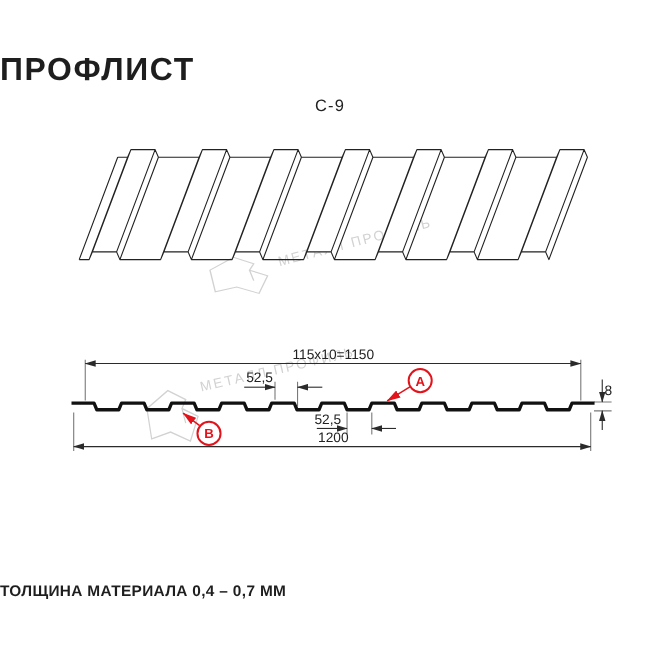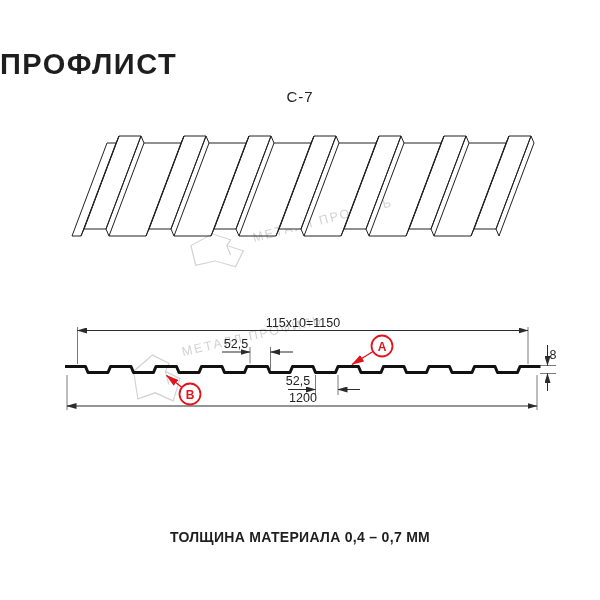--- a/index.html
+++ b/index.html
@@ -2,39 +2,39 @@
 <html><head>
 <meta charset="utf-8">
 <style>
   html,body{margin:0;padding:0;background:#fff;}
   .page{position:relative;width:600px;height:600px;background:#ffffff;overflow:hidden;
         font-family:"Liberation Sans",sans-serif;color:#1e1e1e;}
   .title{position:absolute;top:48px;left:0;width:600px;
          font-size:29px;font-weight:bold;letter-spacing:1.5px;color:#1e1e1e;}
   .model{position:absolute;top:88px;left:0;width:600px;text-align:center;
          font-size:15px;font-weight:normal;letter-spacing:1px;color:#222;}
-  .footer-note{position:absolute;top:529px;left:0;width:600px;text-align:center;
+  .footer-note{position:absolute;top:529px;left:0;width:600px;text-align:left;
          font-size:14px;font-weight:bold;letter-spacing:0.3px;color:#1e1e1e;}
   svg.dwg{position:absolute;left:0;top:0;}
   svg text{font-family:"Liberation Sans",sans-serif;font-size:12.5px;fill:#222;}
   text.wm{fill:#d2d2d2;letter-spacing:2px;}
   .wm-logo{fill:none;stroke:#d2d2d2;stroke-width:1.3;}
   .extline{stroke:#7a7a7a;stroke-width:1;}
   .dimline{stroke:#2b2b2b;stroke-width:1;}
   .red-stroke{stroke:#e3131b;stroke-width:1.4;fill:none;}
   .red-circle{stroke:#e3131b;stroke-width:1.8;fill:#ffffff;}
   text.red-label{fill:#e3131b;font-size:12px;font-weight:bold;}
 </style>
 </head>
 <body>
 
 <div class="page">
 
   <div class="title">ПРОФЛИСТ</div>
-  <div class="model">С-7</div>
+  <div class="model">С-9</div>
 
   <svg class="dwg" width="600" height="600" viewBox="0 0 600 600">
     <defs>
       <marker id="arr" viewBox="0 0 10 6" refX="9.5" refY="3" markerWidth="10" markerHeight="6" orient="auto-start-reverse">
           <path d="M0,0 L10,3 L0,6 Z" fill="#2b2b2b"></path>
         </marker>
       <marker id="arrR" viewBox="0 0 10 6" refX="9.5" refY="3" markerWidth="9" markerHeight="5.5" orient="auto-start-reverse">
           <path d="M0,0 L10,3 L0,6 Z" fill="#e3131b"></path>
         </marker>
       <path id="mp-logo" d="M3,20 L25,4 L44,12 L40,20 L57,27 L49,49 L28,41 L8,47 Z M40,20 L44,33"></path>

